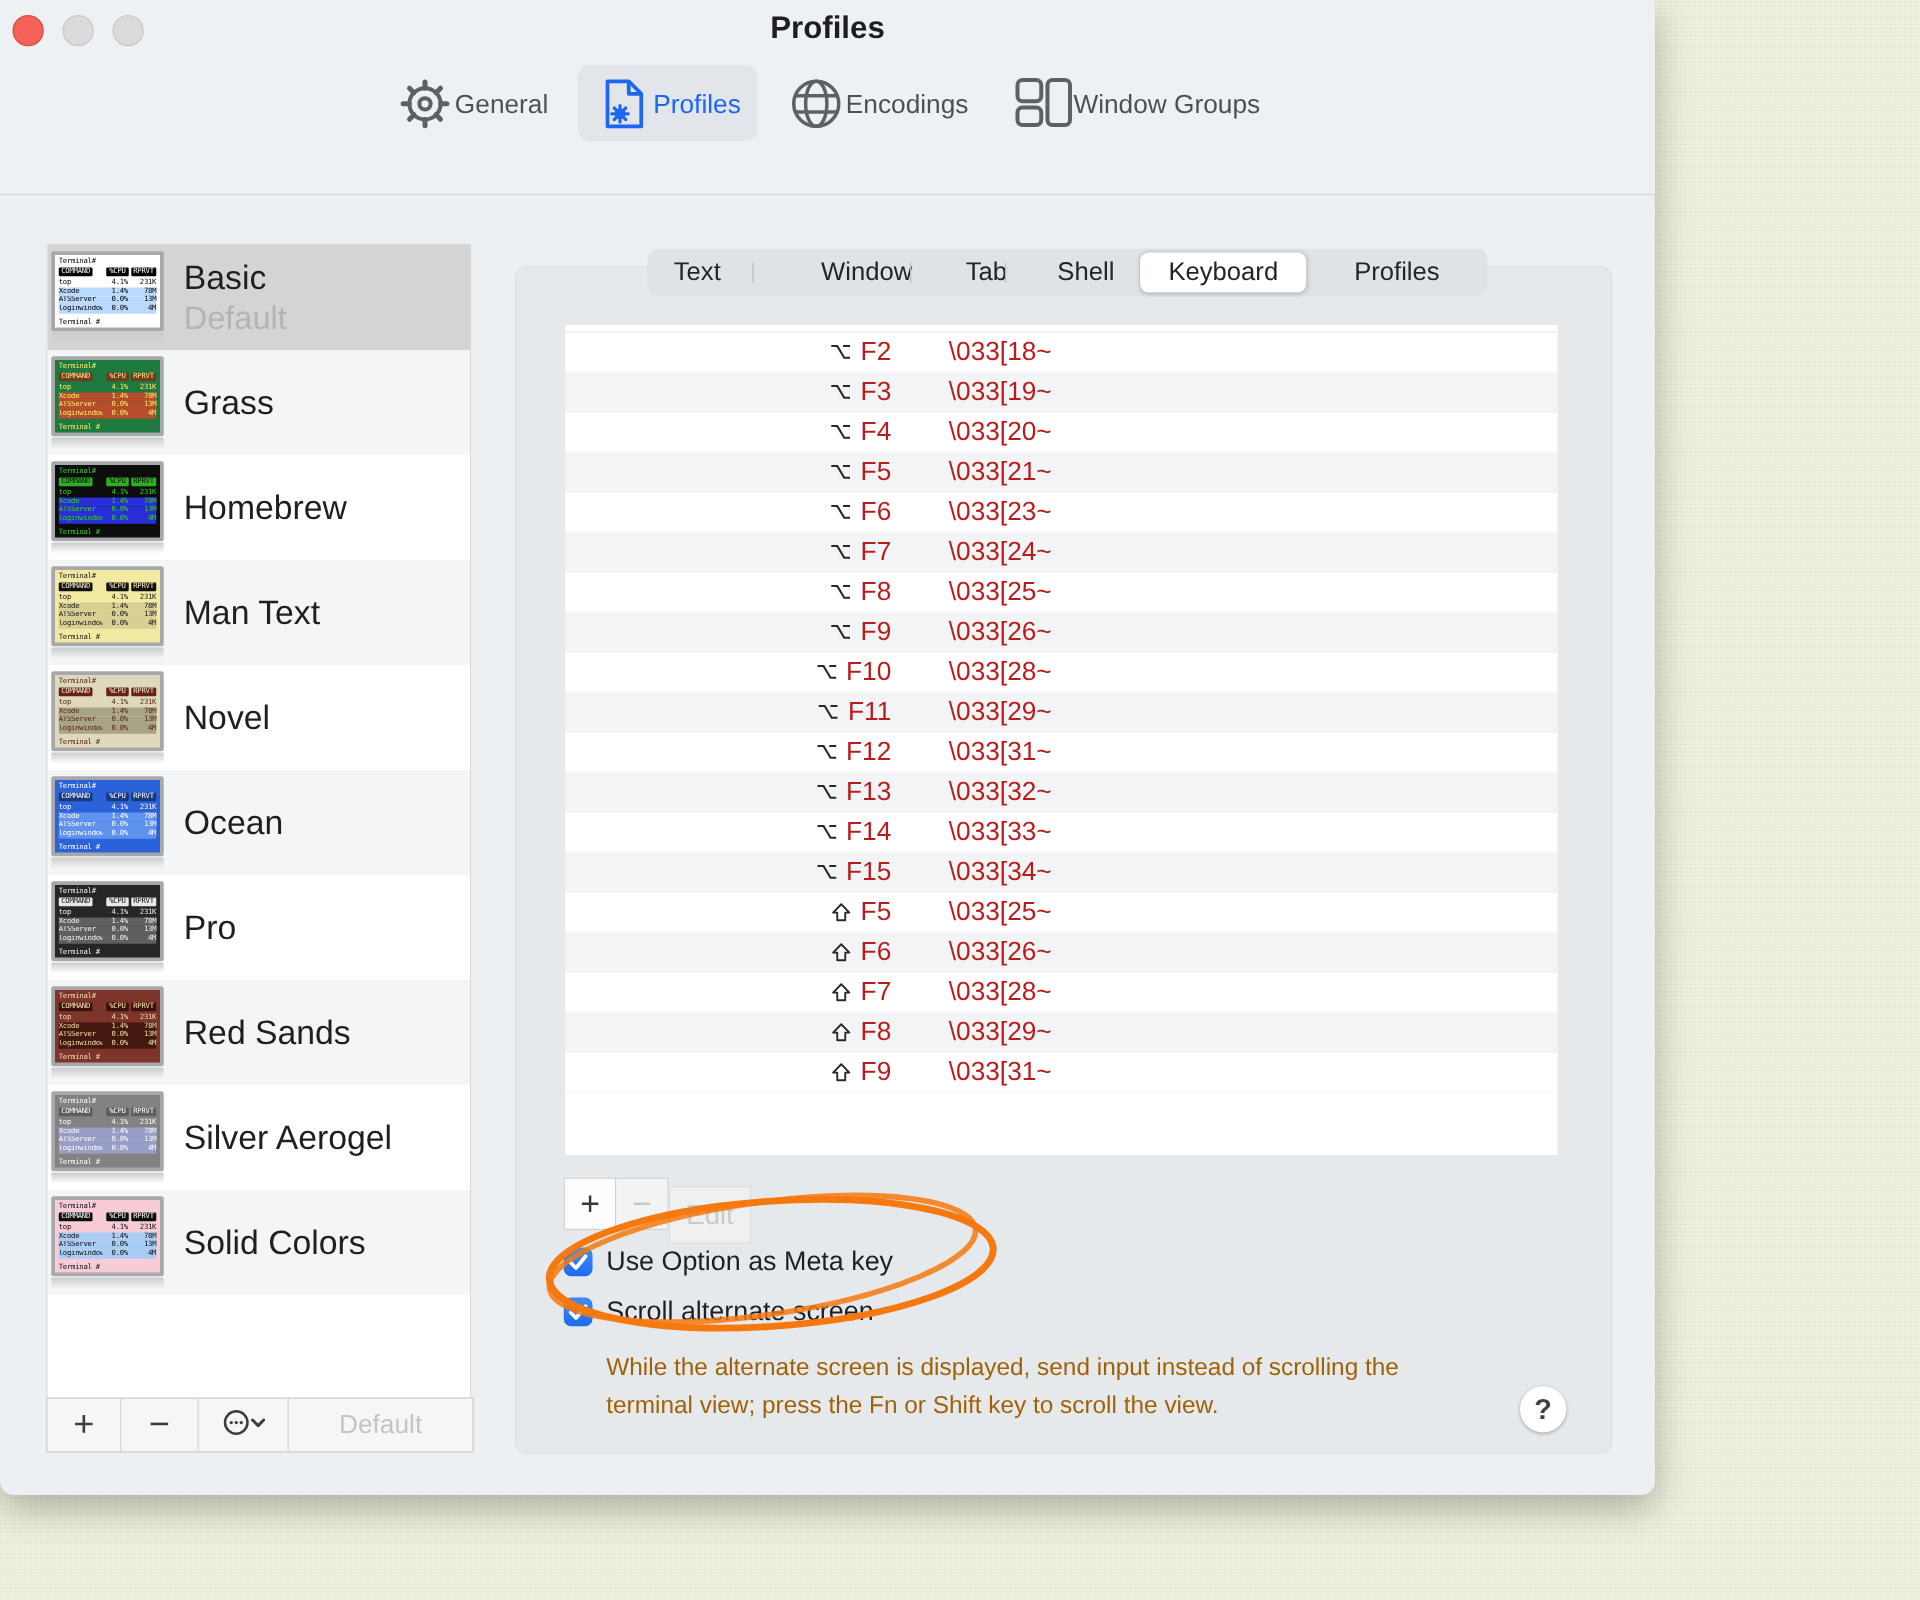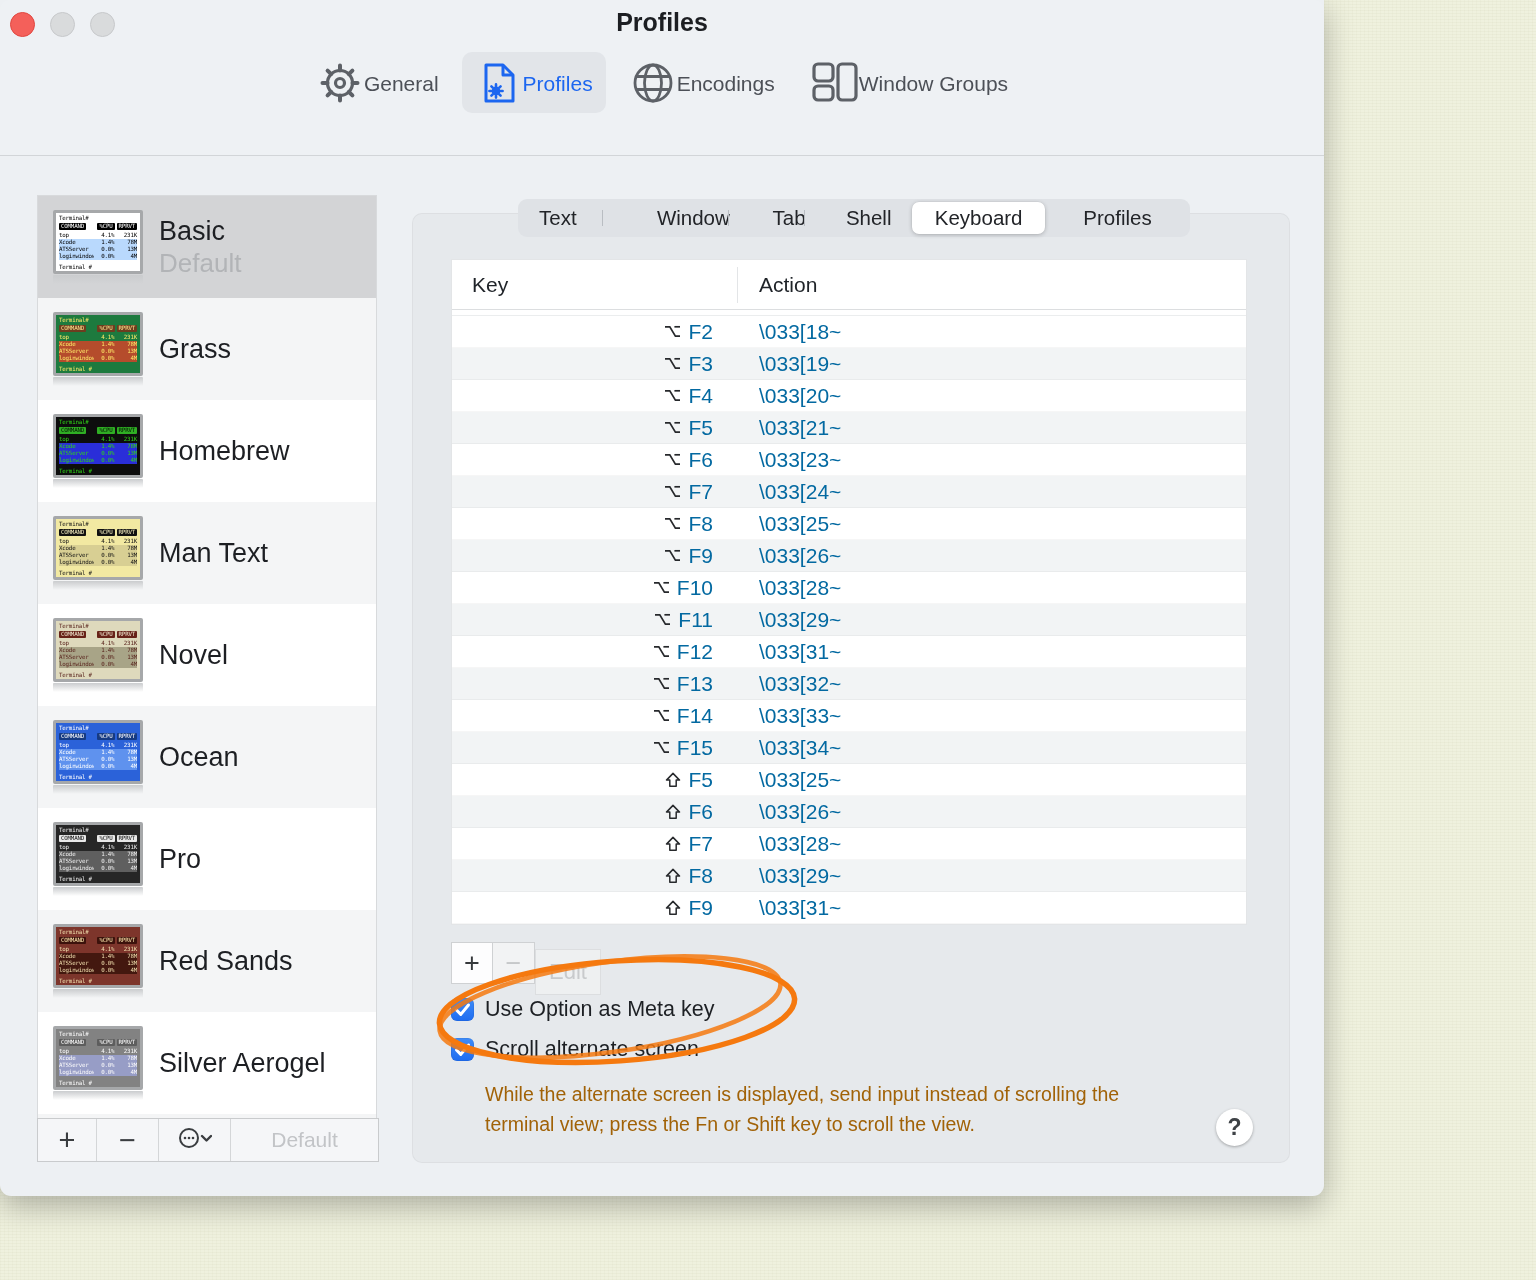--- a/index.html
+++ b/index.html
@@ -31,21 +31,21 @@
   .tb-item { display:flex; flex-direction:row; align-items:center;
     padding:7px 13px 6px; border-radius:10px; cursor:default; }
   .tb-item.selected { background:#e2e5e9; }
   .tb-icon { width:48px; height:48px; display:flex; align-items:center; justify-content:center; }
   .tb-label { margin-top:2px; font-size:21px; color:#4c5057; }
   .tb-item.selected .tb-label { color:#1c66f0; }
   
   .sidebar { position:absolute; left:37px; top:195px; width:340px; height:967px;
     background:#fff; border:1px solid #d8dadc; }
   .profile-list { height:922px; overflow:hidden; }
-  .prow { height:102px; display:flex; align-items:center; padding-left:15px; }
+  .prow { height:84px; display:flex; align-items:center; padding-left:3px; }
   .prow.alt { background:#f4f5f6; }
   .prow.selected { background:#d3d4d6; }
   .thumb-col { width:92px; display:flex; flex-direction:column; }
   .thumb { width:90px; height:64px; border:3px solid #a6a8aa; border-radius:2px;
     overflow:hidden; padding:2px 3px; font-family:"DejaVu Sans Mono","Liberation Mono",monospace;
     font-size:5.8px; line-height:6.9px; letter-spacing:-.2px; }
   .thumb-shadow { height:9px; width:90px; margin-top:1px;
     background:linear-gradient(#caccce, rgba(255,255,255,0)); border-radius:1px; }
   .tline { white-space:nowrap; }
   .tline.chips { display:flex; align-items:center; height:8px; margin:1px 0; }
@@ -79,21 +79,21 @@
   .ktable { position:absolute; left:38px; top:45px; width:796px; height:666px;
     background:#fff; border:1px solid #e3e5e7; }
   .thead { position:relative; height:50px; border-bottom:1px solid #dcdee0;
     display:flex; align-items:center; }
   .th { font-size:21px; color:#1f2328; }
   .th.key { padding-left:20px; }
   .th.action { position:absolute; left:307px; }
   .col-div { position:absolute; left:285px; top:7px; width:1px; height:36px; background:#e3e5e7; }
   .sliver { height:6px; background:#fff; border-bottom:1px solid #ebedee; }
   .trow { height:32px; position:relative; display:flex; align-items:center;
-    border-bottom:1px solid rgba(0,0,0,.035); font-size:21px; color:#0369a1; }
+    border-bottom:1px solid rgba(0,0,0,.035); font-size:21px; color:#b91c1c; }
   .trow.alt { background:#f2f4f5; }
   .kcell { width:261px; display:flex; justify-content:flex-end; align-items:center; gap:7px; }
   .kcell svg { display:block; }
   .acell { position:absolute; left:307px; }
   .row-actions { position:absolute; left:38px; top:728px; display:flex; align-items:flex-start; }
   .pabtn { width:42px; height:42px; background:#fdfdfe; border:1px solid #cfd1d3;
     font-size:27px; color:#36393c; display:flex; align-items:center; justify-content:center; }
   .pabtn.remove { background:#f2f3f4; color:#c6c8ca; border-left:none; }
   .pabtn.edit { width:66px; height:46px; margin-top:7px; background:#eef0f1;
     border:1px solid #dcdee0; color:#c8cacc; font-size:22px; }
@@ -557,25 +557,20 @@
         <div class="seg" style="width: 76px;">Tab</div>
         <div class="seg" style="width: 92px;">Shell</div>
         <div class="seg selected" style="width: 140px;">Keyboard</div>
         <div class="seg" style="width: 153px;">Profiles</div>
         <div class="sep" style="left: 84px;"></div>
         <div class="sep" style="left: 210px;"></div>
         <div class="sep" style="left: 286px;"></div>
       </div>
 
     <div class="ktable">
-      <div class="thead">
-        <div class="th key">Key</div>
-        <div class="col-div"></div>
-        <div class="th action">Action</div>
-      </div>
       <div class="sliver"></div>
       <div id="table-rows">
           <div class="trow">
             <div class="kcell">
               <span style="display: flex;">
                 <svg width="17" height="15" viewBox="0 0 17 14" fill="none" stroke="#27292c" stroke-width="1.7">
                   <path d="M1 2.3 H5.8 L11.4 11.7 H16"></path>
                   <path d="M10.4 2.3 H16"></path>
                 </svg>
               </span>

